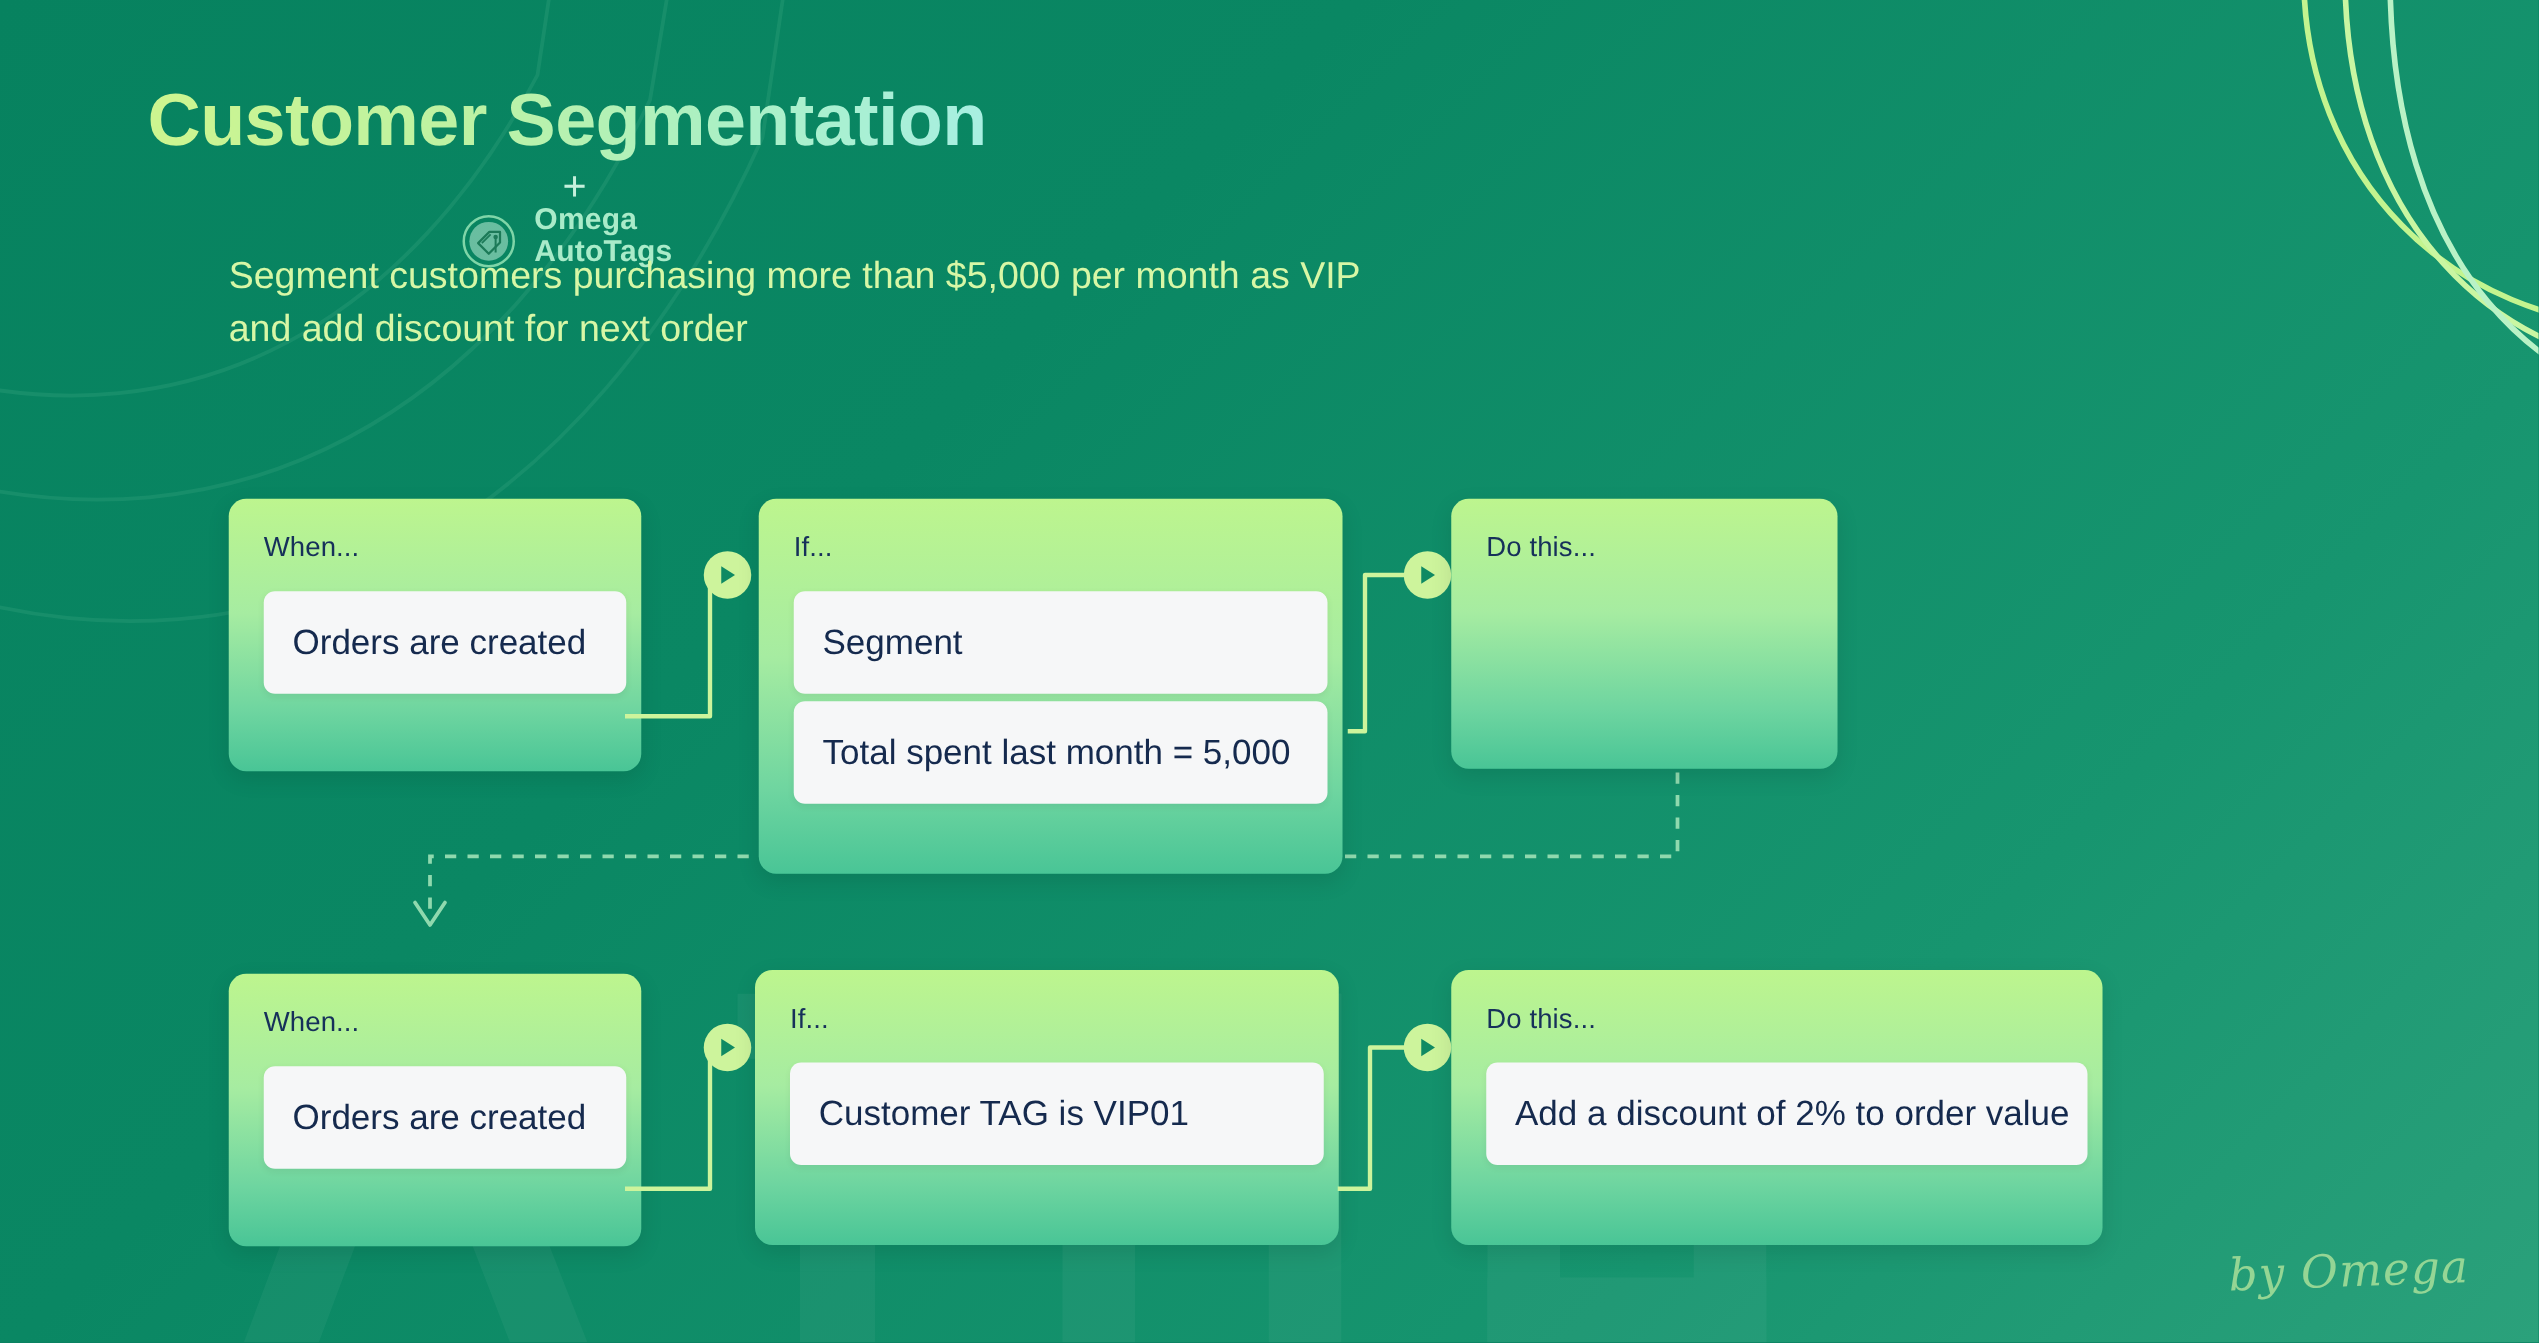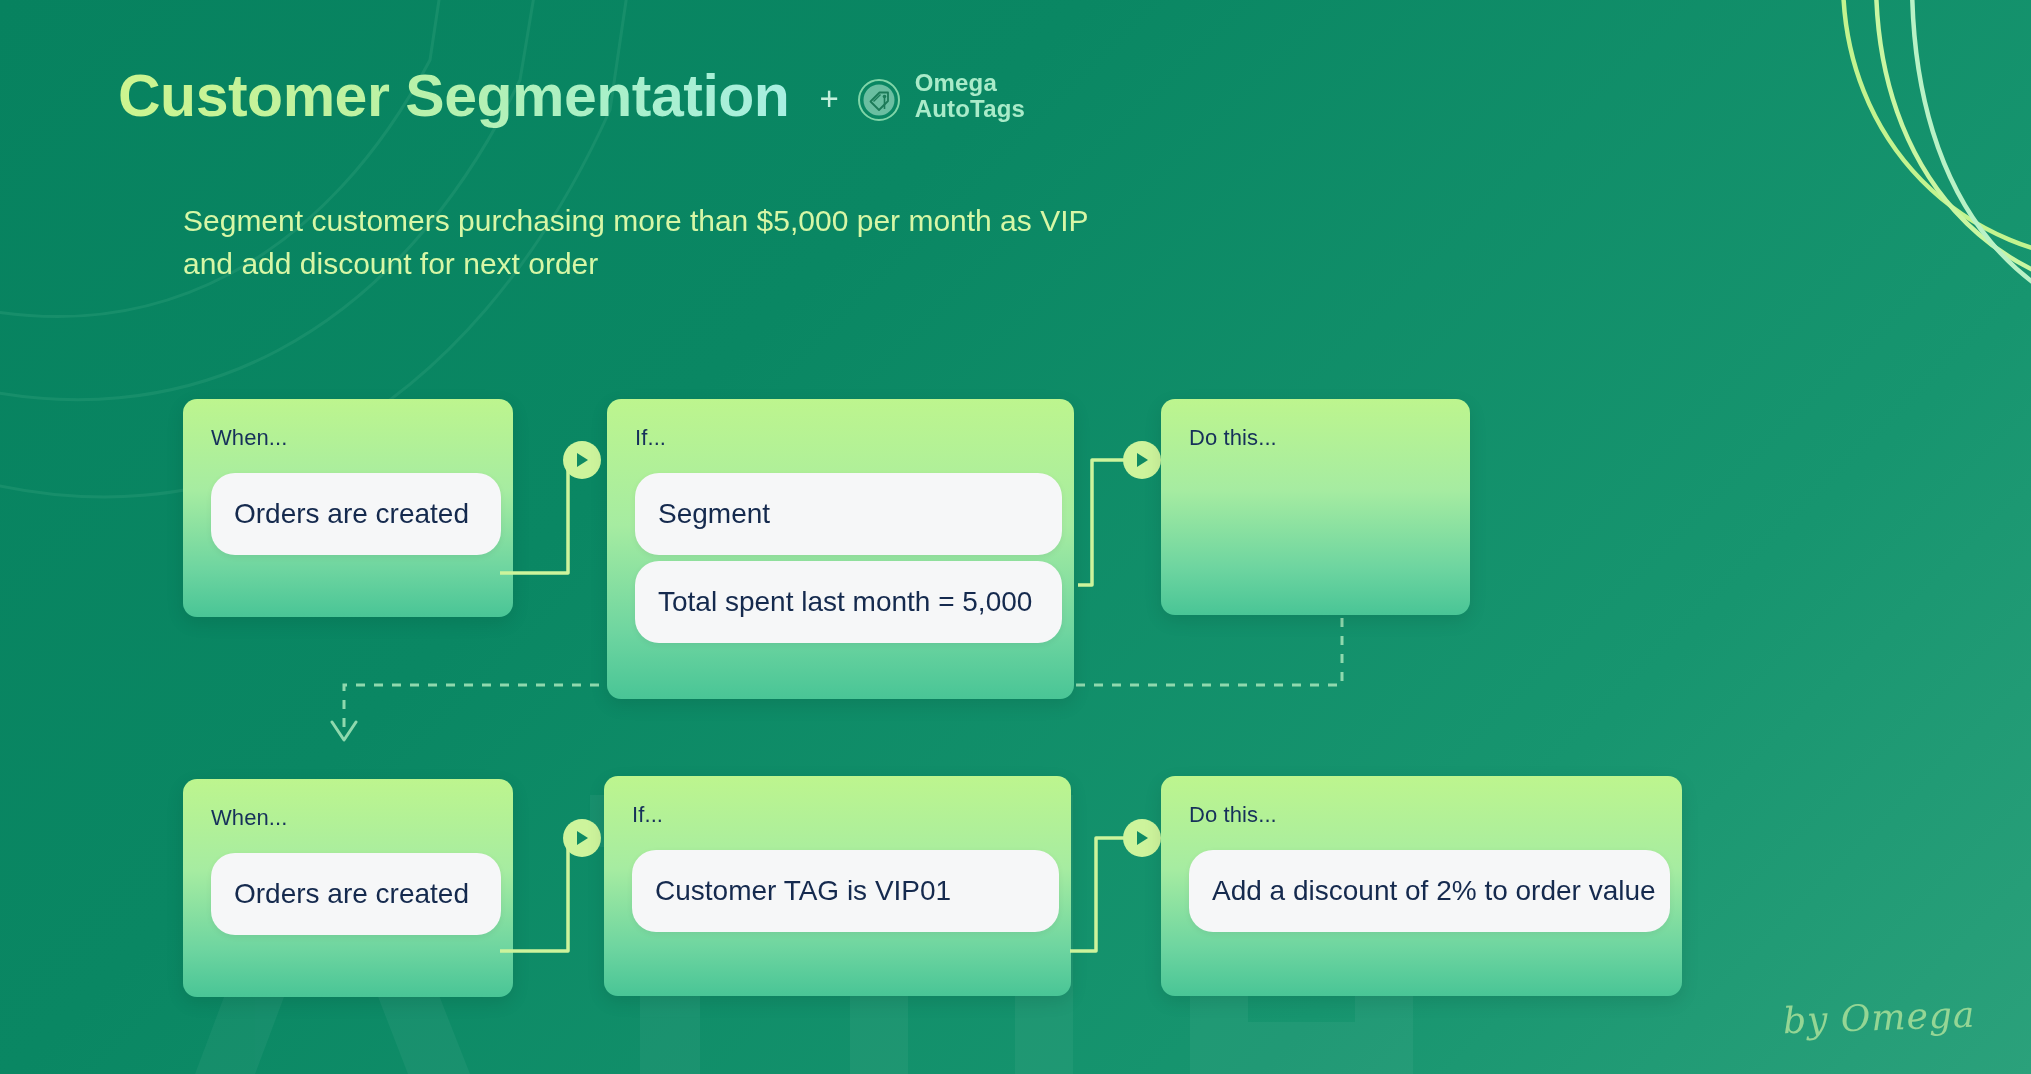--- a/index.html
+++ b/index.html
@@ -33,20 +33,21 @@
   }
 
   
   .header {
     position: absolute;
     left: 118px;
     top: 62px;
     display: flex;
     align-items: center;
     gap: 0;
+    flex-direction: column;
   }
 
   .title {
     font-size: 59px;
     font-weight: 700;
     letter-spacing: -0.5px;
     background: linear-gradient(95deg, #cdf58f 0%, #bdf2a3 38%, #aaf0c6 70%, #a8efe2 100%);
     -webkit-background-clip: text;
     background-clip: text;
     color: transparent;
@@ -109,21 +110,21 @@
   .card-label {
     font-size: 22px;
     color: #16305a;
     font-weight: 400;
     margin-bottom: 22px;
     letter-spacing: 0.1px;
   }
 
   .pill {
     background: #f6f7f8;
-    border-radius: 24px;
+    border-radius: 9px;
     color: #152a4e;
     font-size: 28px;
     line-height: 1;
     padding: 27px 23px;
     display: flex;
     align-items: center;
     box-shadow: 0 2px 6px rgba(0,0,0,0.06);
     white-space: nowrap;
   }
 

